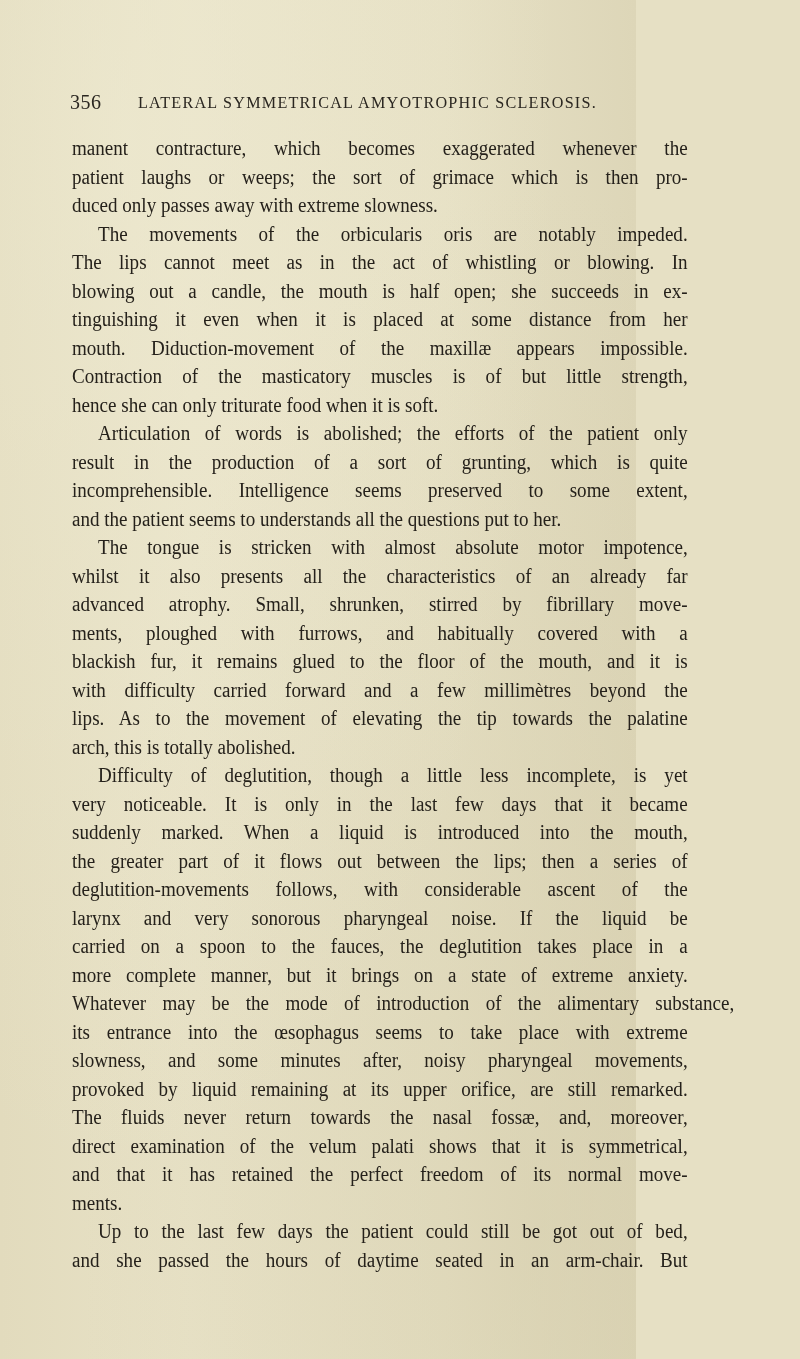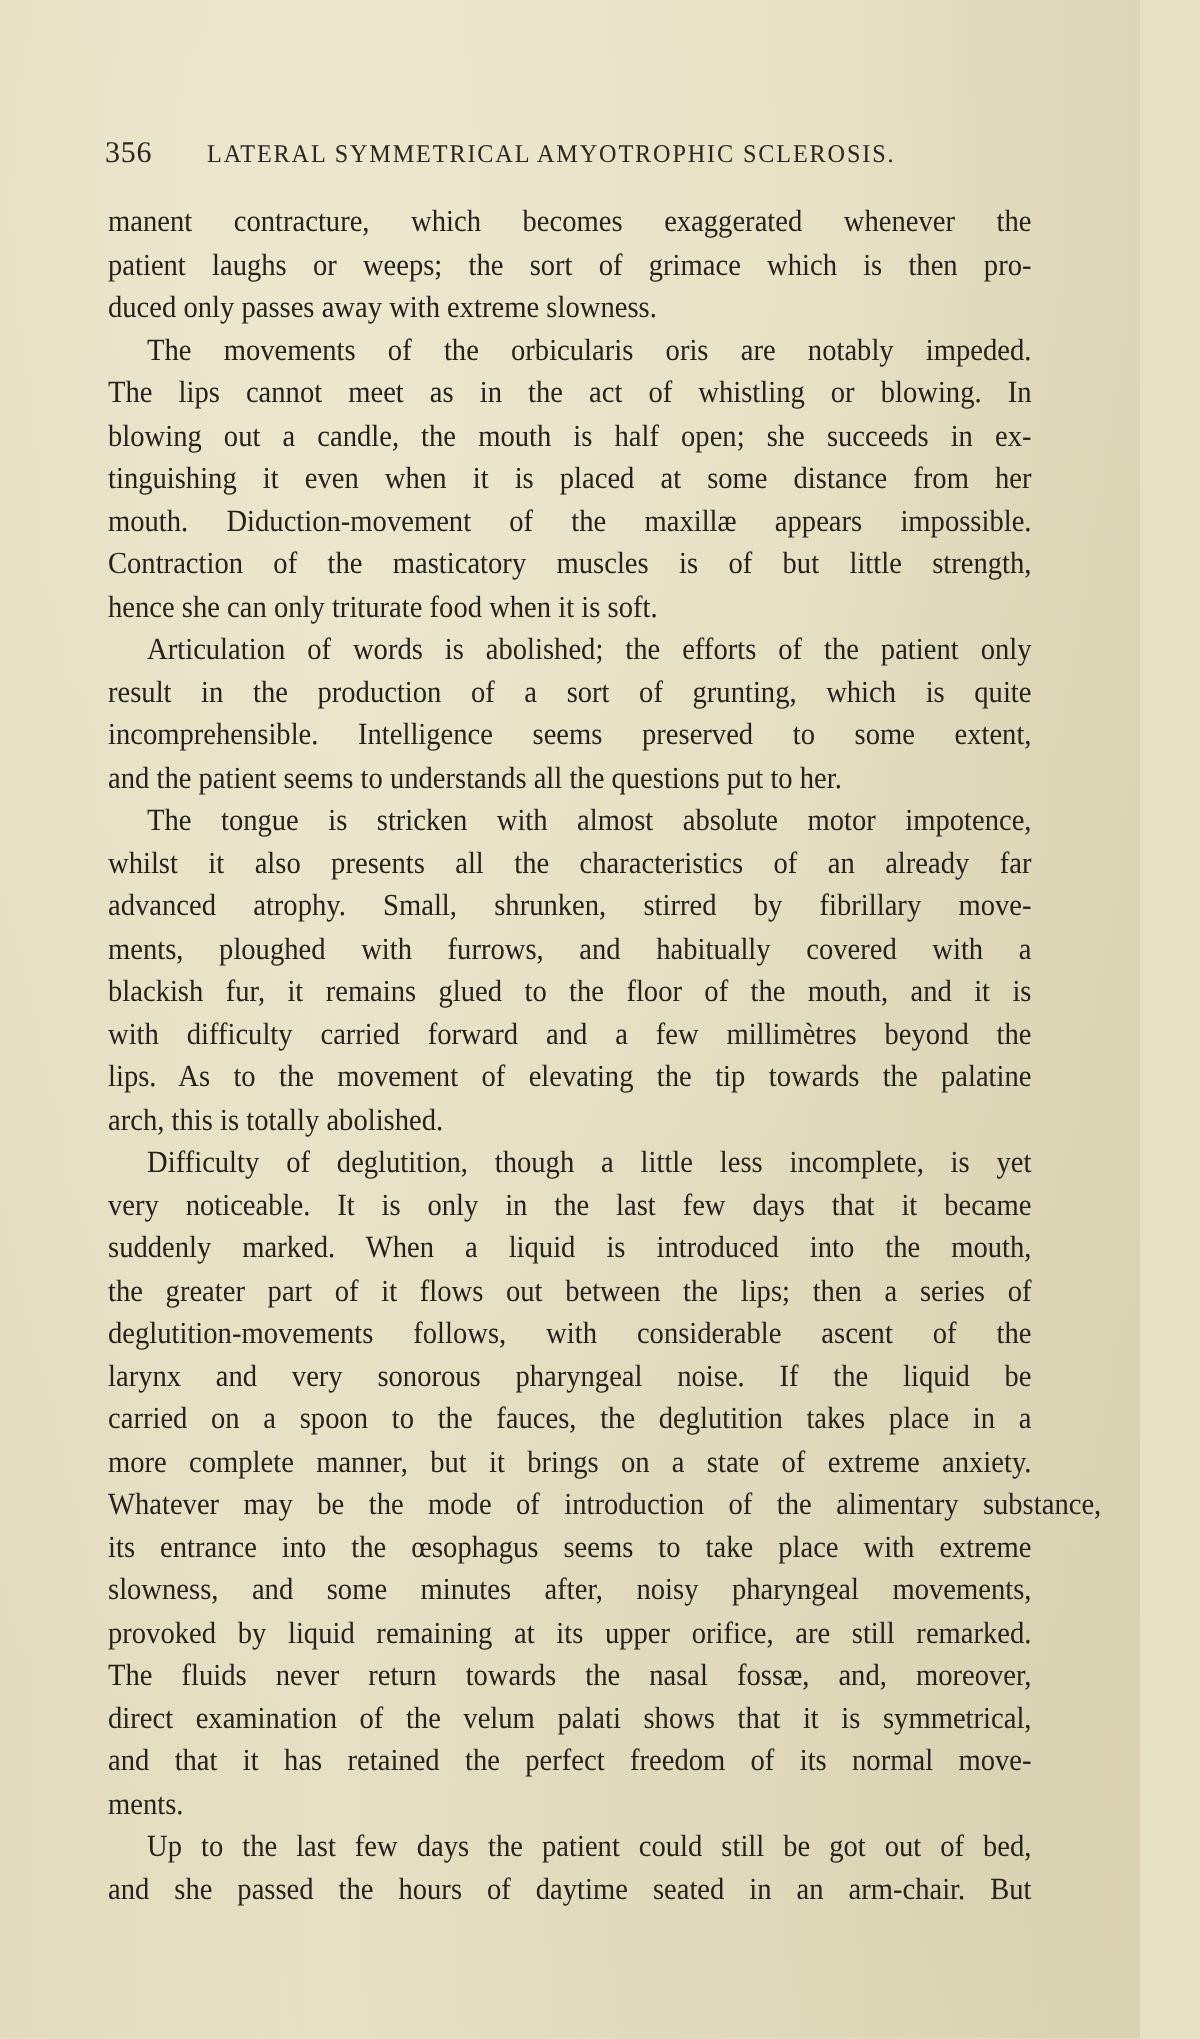--- a/index.html
+++ b/index.html
@@ -9,21 +9,21 @@
     body {
       width: 800px;
       height: 1359px;
       background: #e6e0c4;
       position: relative;
       overflow: hidden;
     }
     .page {
       position: absolute;
       left: 0; top: 0;
-      width: 760px;
+      width: 636px;
       height: 1359px;
       background:
         radial-gradient(ellipse at 20% 10%, rgba(240,236,212,0.55), rgba(0,0,0,0) 60%),
         radial-gradient(ellipse at 85% 90%, rgba(210,202,168,0.45), rgba(0,0,0,0) 60%),
         linear-gradient(90deg, #e2dbbd 0%, #e8e2c7 30%, #e6e0c4 70%, #ddd6b8 100%);
     }
     .header {
       position: absolute;
       left: 70px;
       top: 91px;

